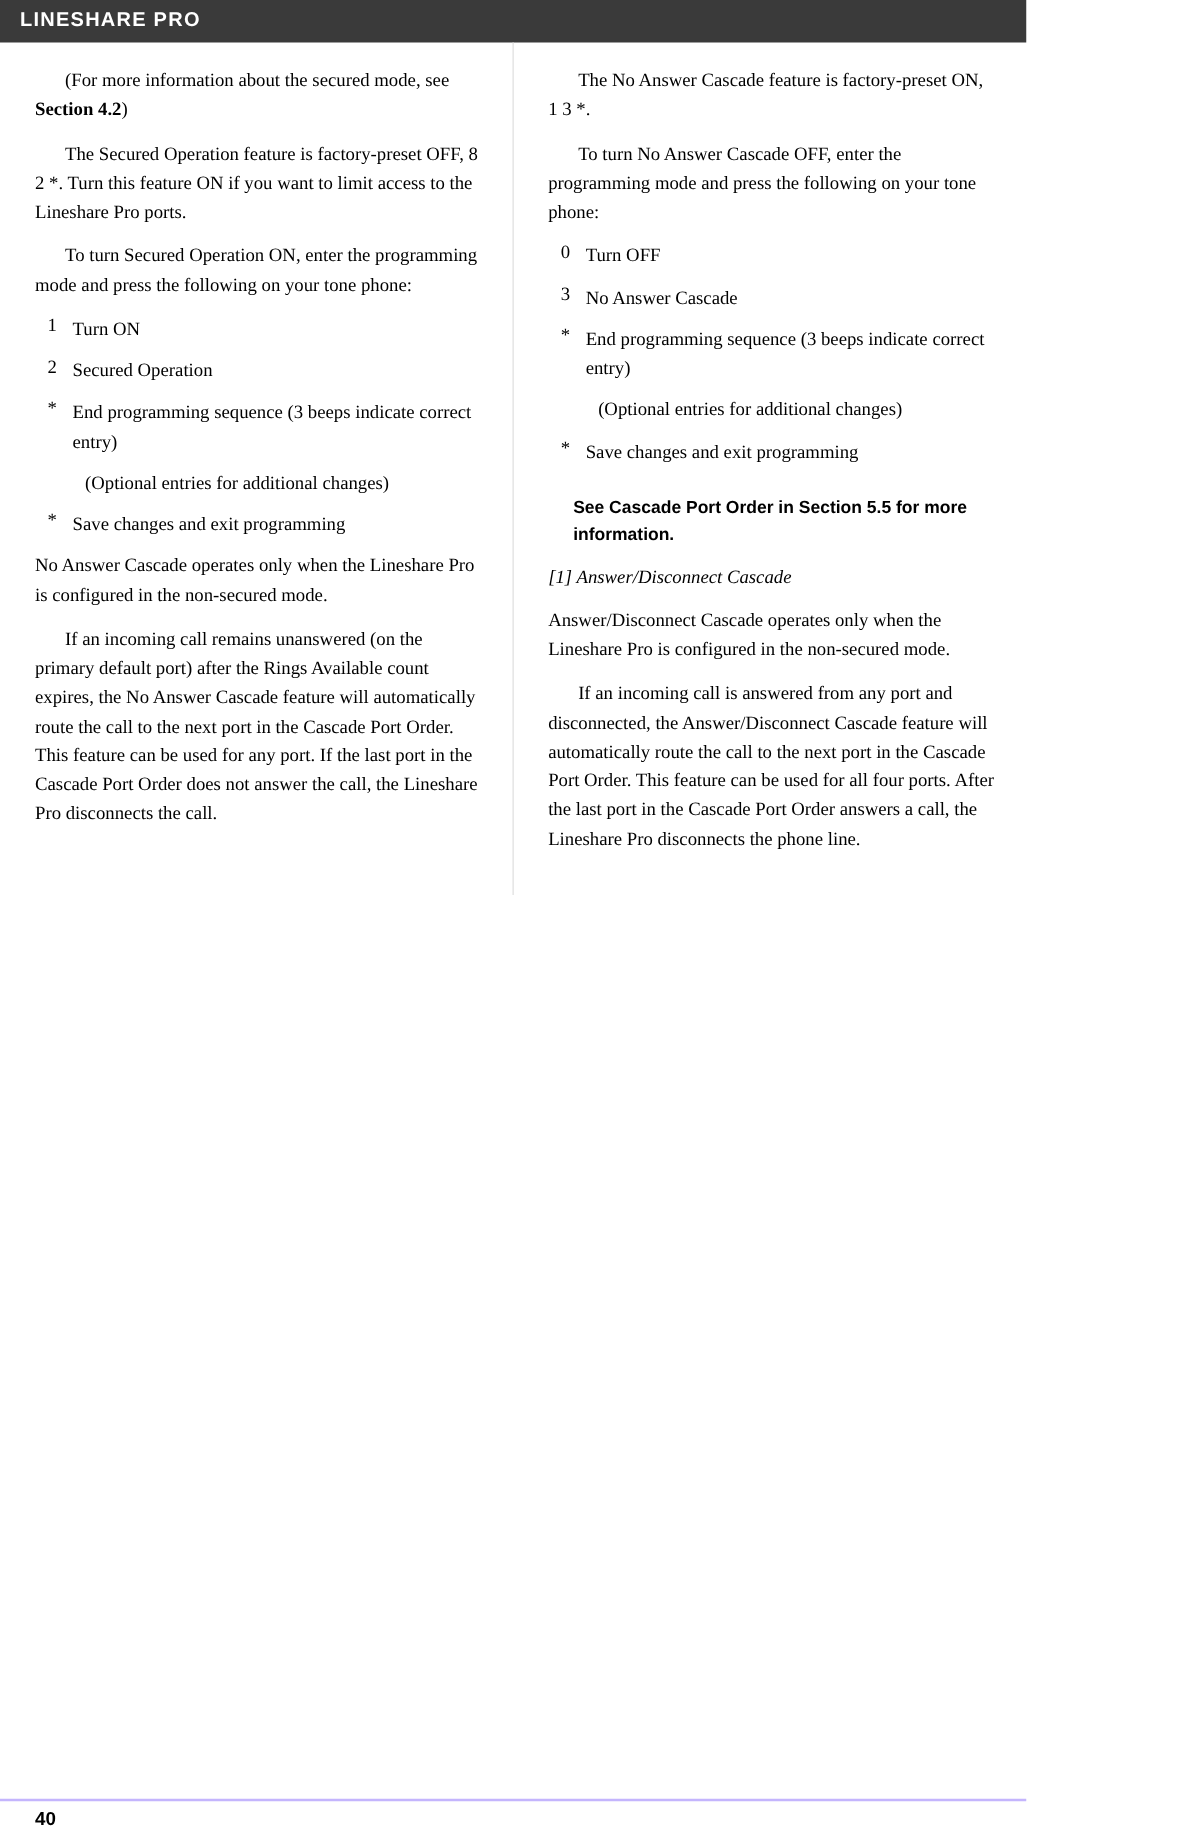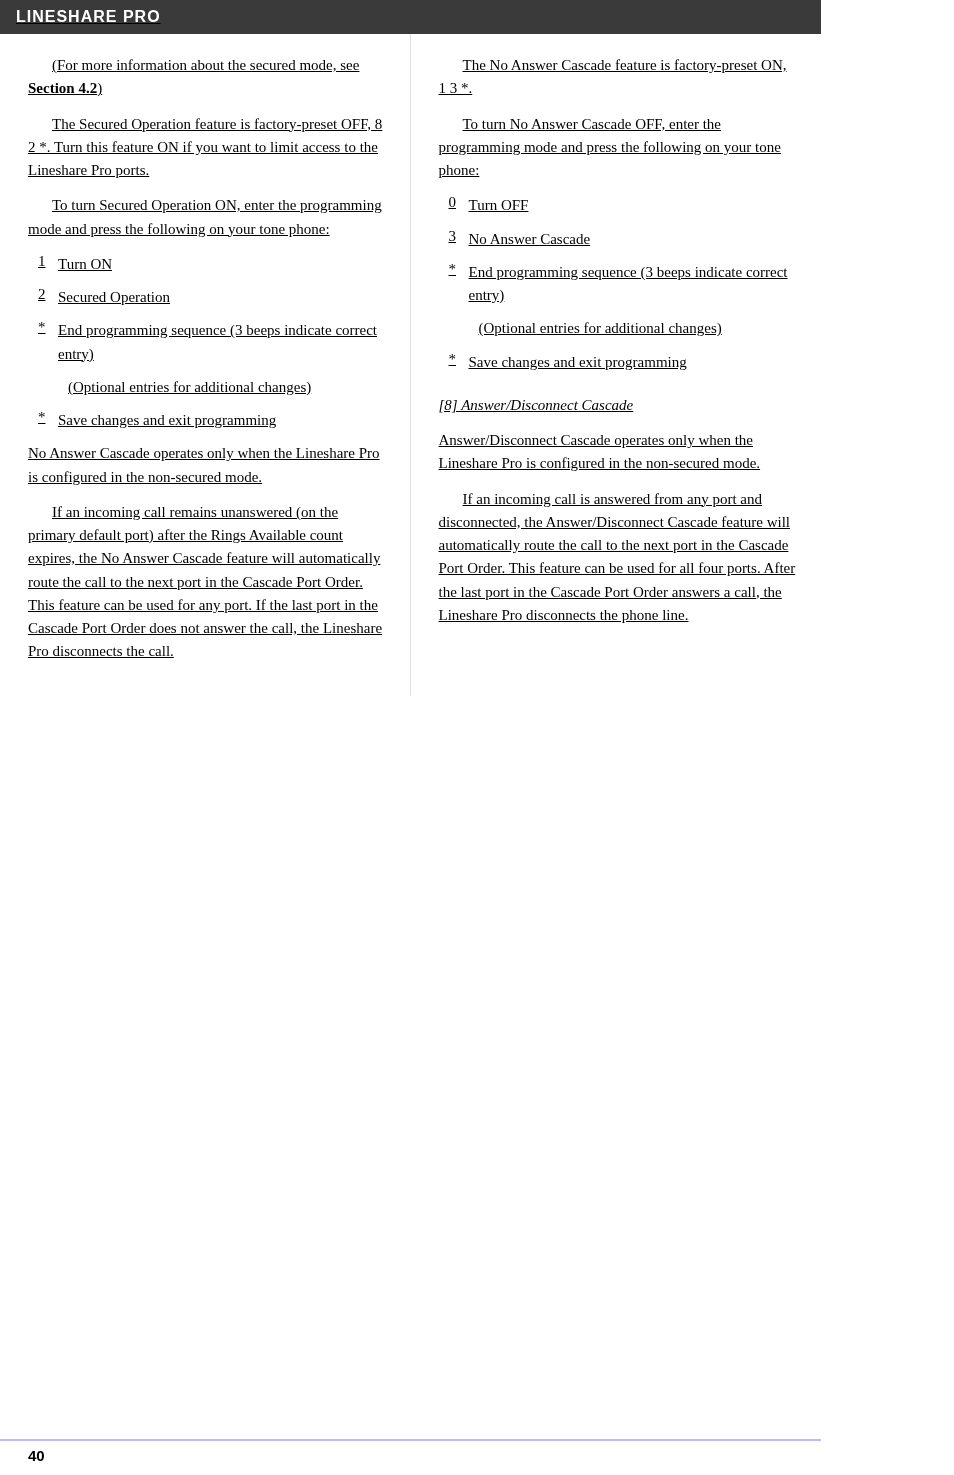--- a/index.html
+++ b/index.html
@@ -16,21 +16,20 @@
       width: 954px;
       min-height: 1475px;
     }
 
     .page-container {
       width: 821px;
       min-height: 1475px;
       background: #ffffff;
       position: relative;
       padding-bottom: 60px;
-      text-decoration: underline;
     }
 
     
     .header-bar {
       background: #3a3a3a;
       padding: 8px 16px;
       margin-bottom: 0;
     }
 
     .header-title {
@@ -231,24 +230,25 @@
       </div>
 
       <div class="optional-indent">(Optional entries for additional changes)</div>
 
       <div class="ast-item">
         <span class="ast-marker">*</span>
         <span class="ast-content">Save changes and exit programming</span>
       </div>
 
       <div class="note-section">
+        <div class="note-body">See Cascade Port Order in Section 5.5 for more information.</div>
       </div>
 
       <p class="no-indent italic-heading">
-        <em>[8] Answer/Disconnect Cascade</em>
+        <em>[1] Answer/Disconnect Cascade</em>
       </p>
 
       <p class="no-indent">Answer/Disconnect Cascade operates only when the Lineshare Pro is configured in the non-secured mode.</p>
 
       <p>If an incoming call is answered from any port and disconnected, the Answer/Disconnect Cascade feature will automatically route the call to the next port in the Cascade Port Order. This feature can be used for all four ports. After the last port in the Cascade Port Order answers a call, the Lineshare Pro disconnects the phone line.</p>
 
     </div>
   </div>
 
   <div class="page-footer">

